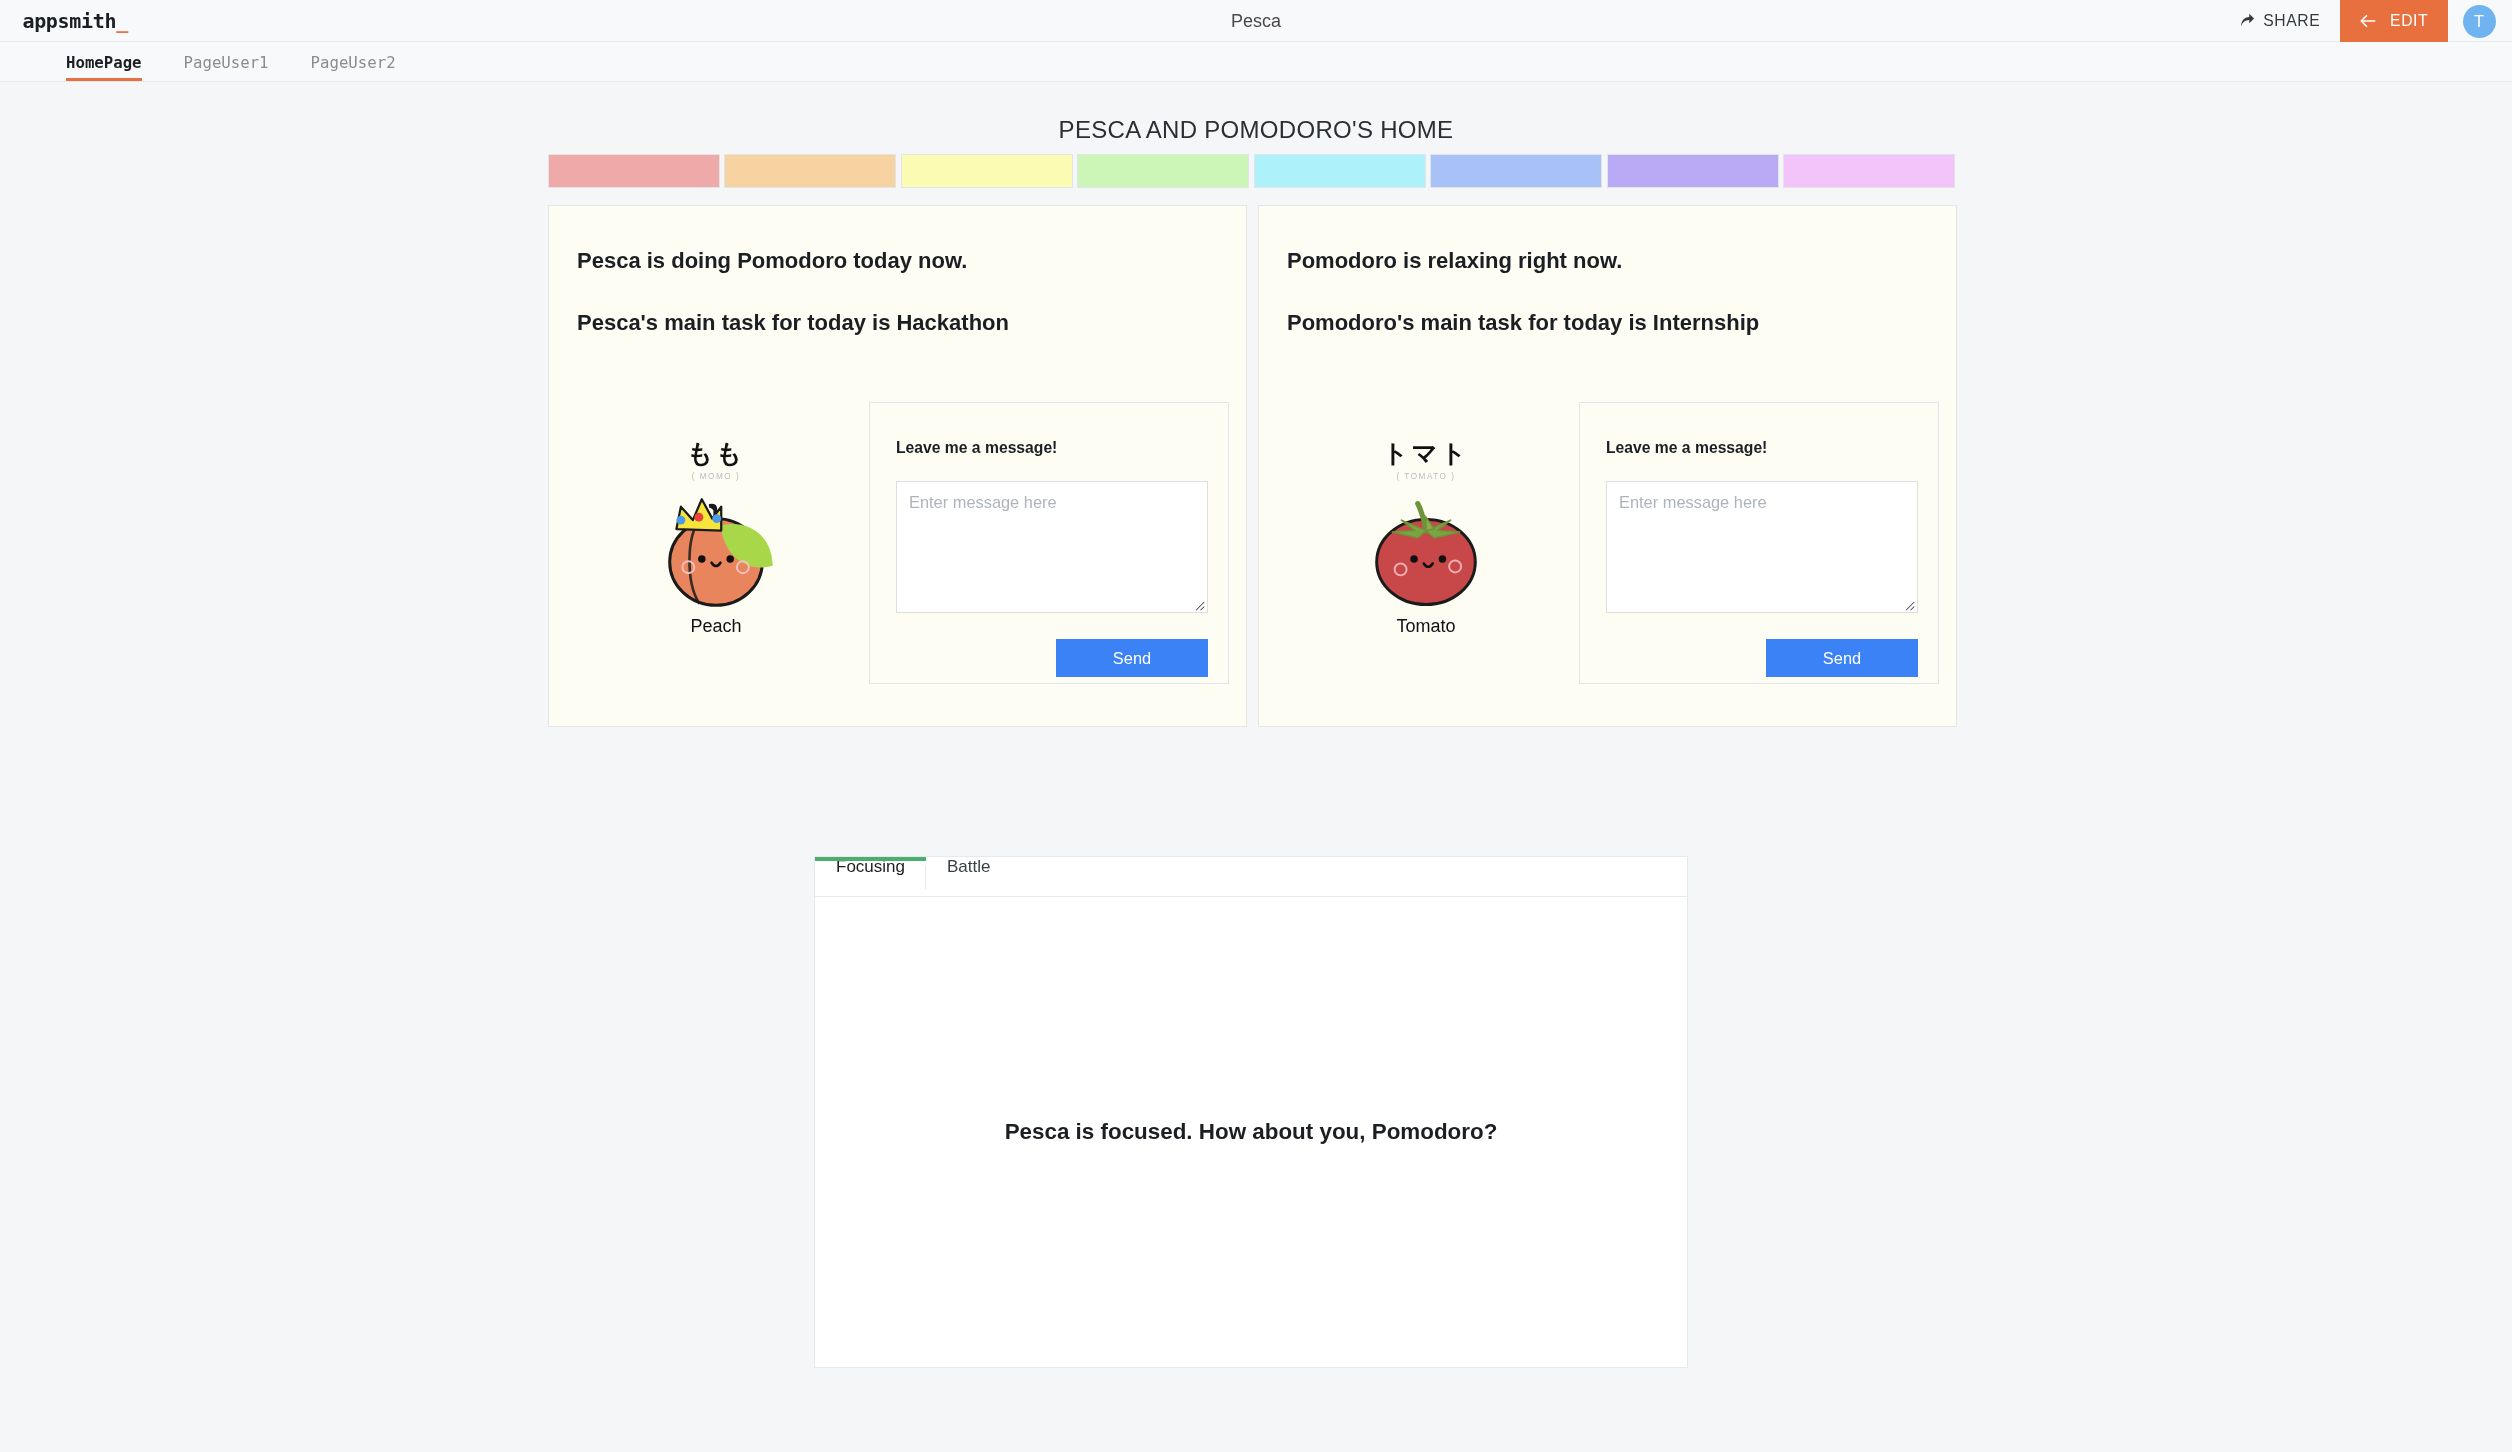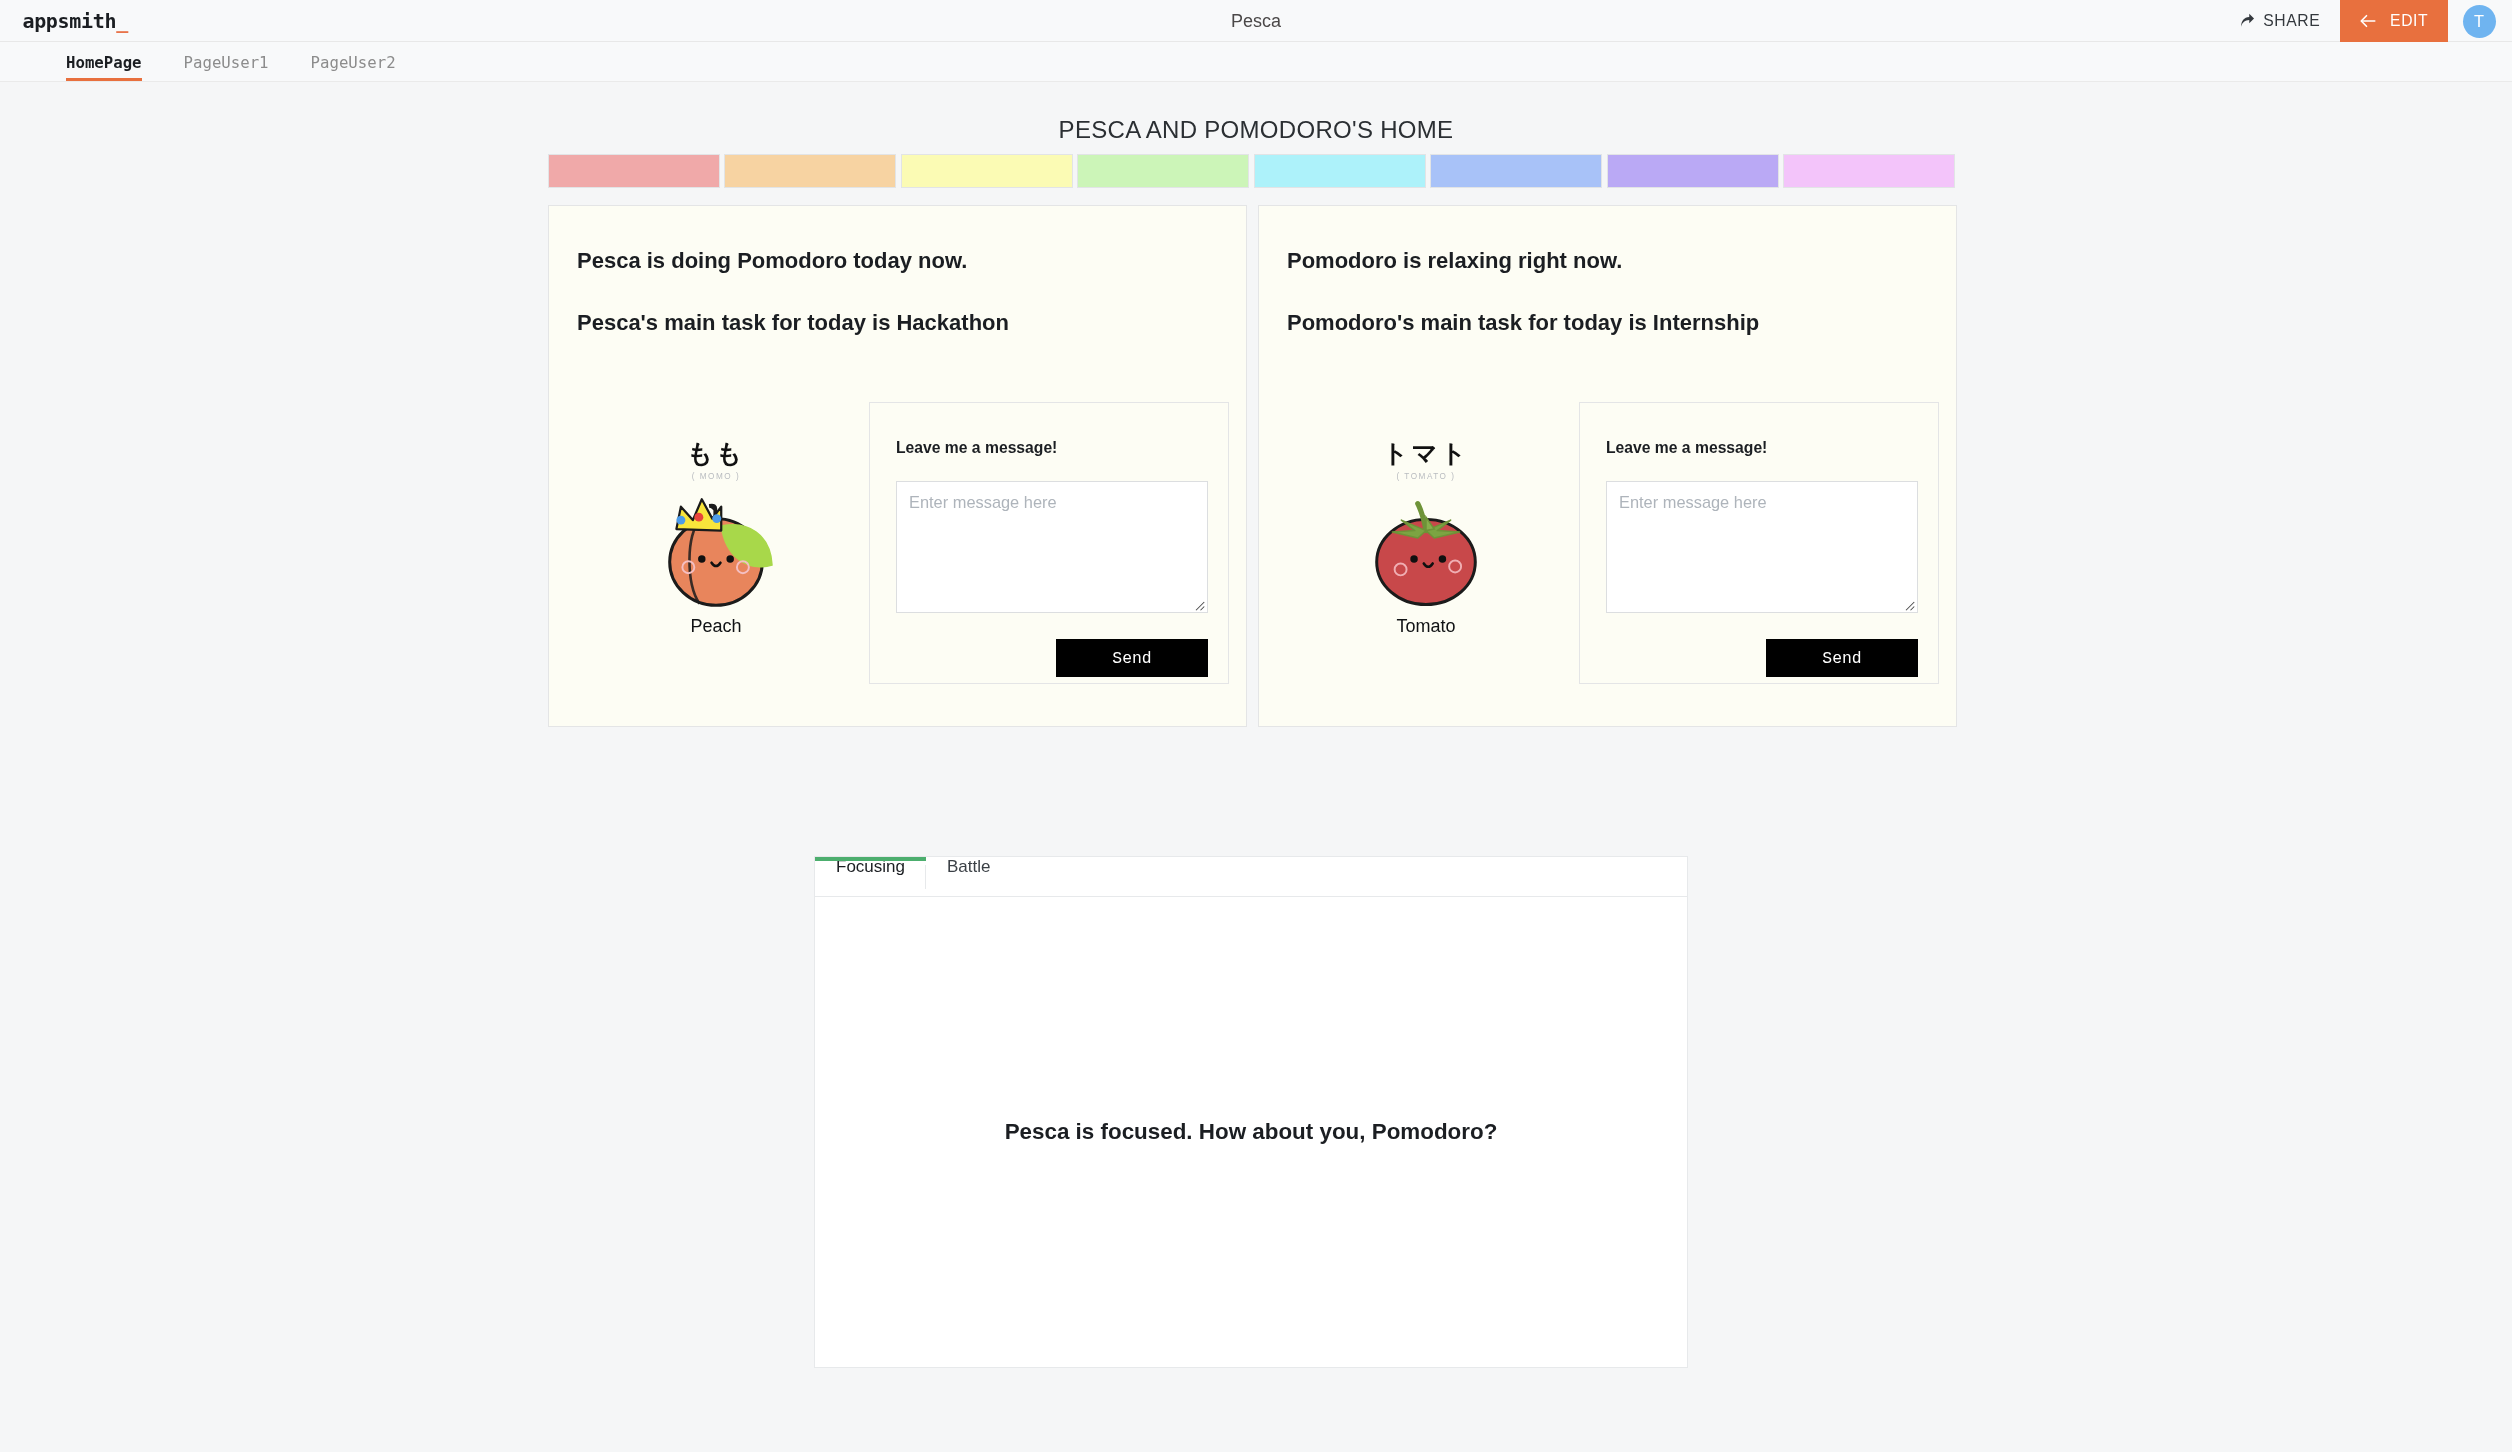--- a/index.html
+++ b/index.html
@@ -134,22 +134,22 @@
     color: #2B2F33; padding: 11.2px 12px; resize: none; outline: none;
   }
   .msg-area::placeholder { color: #AEB4BB; }
   .resize-grip {
     position: absolute; left: 323px; top: 196px; width: 12px; height: 12px;
     pointer-events: none;
   }
   .resize-grip svg { display: block; }
   .send-btn {
     position: absolute; left: 186px; top: 236px; width: 152px; height: 38px;
-    background: #000000; color: #fff; border: none; cursor: pointer;
-    font-family: Liberation Mono, monospace; font-size: 16.4px;
+    background: #3b82f6; color: #fff; border: none; cursor: pointer;
+    font-family: Liberation Sans, sans-serif; font-size: 16.4px;
   }
 
   
   .tabs-widget {
     position: absolute; left: 814px; top: 774px; width: 874px; height: 512px;
   }
   .tabs-header {
     position: relative; height: 41px; background: #fff;
     border: 0.7px solid #E7E9EB; border-bottom: 0.7px solid #E7E9EB;
     display: flex; align-items: stretch;

